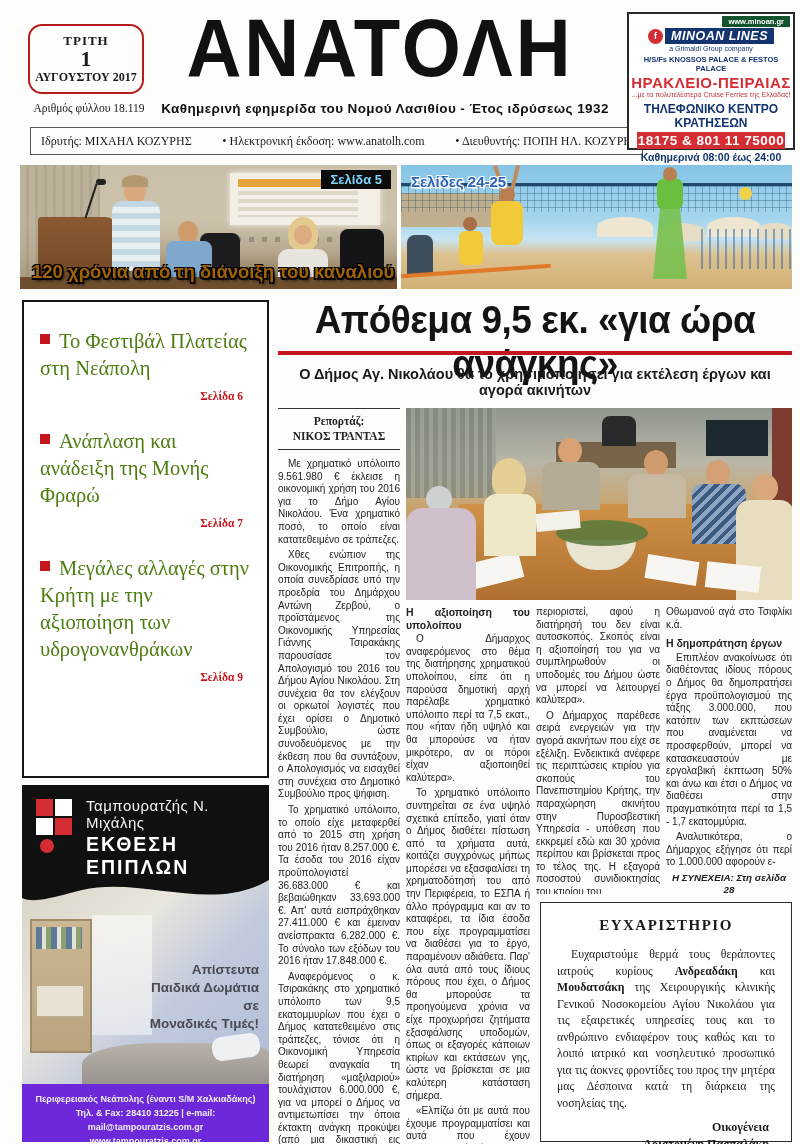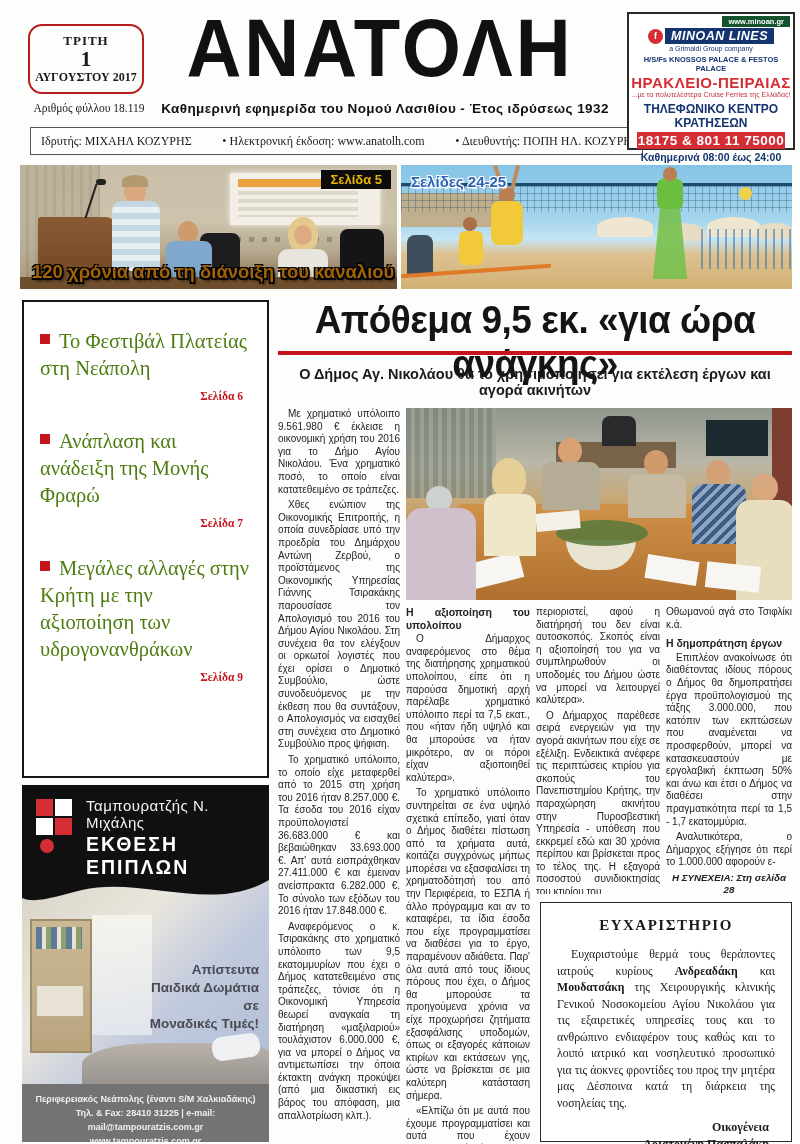--- a/index.html
+++ b/index.html
@@ -36,21 +36,21 @@
   .minoan .route{font-size:15px;font-weight:bold;color:#d42e34;letter-spacing:.5px;margin-top:1px;}
   .minoan .cruise{font-size:7px;color:#c03038;margin-top:0;}
   .minoan .telc{font-size:12px;font-weight:bold;color:#14346f;margin-top:4px;}
   .minoan .nums{background:#d42e34;color:#fff;font-weight:bold;font-size:13.5px;
                 margin:2px 8px 0;padding:1px 0;letter-spacing:.5px;}
   .minoan .hours{font-size:10.5px;font-weight:bold;color:#14346f;margin-top:2px;}
   
   .photo{position:absolute;top:165px;height:124px;overflow:hidden;}
   .photo-left{left:20px;width:377px;}
   .photo-right{left:401px;width:391px;}
-  .badge-black{position:absolute;top:5px;right:6px;background:#0c0c0c;color:#eab308;font-weight:bold;
+  .badge-black{position:absolute;top:5px;right:6px;background:#0c0c0c;color:#7dd3fc;font-weight:bold;
                font-size:13px;padding:2px 9px;z-index:5;}
   .badge-blue{position:absolute;top:8px;left:10px;color:#2a62b8;font-weight:bold;font-size:15px;z-index:5;
               text-shadow:-1px -1px 0 #fff,1px -1px 0 #fff,-1px 1px 0 #fff,1px 1px 0 #fff,2px 2px 1px rgba(255,255,255,.8);}
   .cap-white{position:absolute;left:12px;bottom:6px;color:#a16207;font-weight:bold;font-size:18.5px;z-index:5;
              text-shadow:-1.5px -1.5px 0 #000,1.5px -1.5px 0 #000,-1.5px 1.5px 0 #000,1.5px 1.5px 0 #000,2px 3px 3px rgba(0,0,0,.7);}
   .cap-blue{position:absolute;right:8px;bottom:4px;color:#2a62b8;font-weight:bold;font-size:17px;z-index:5;
             text-align:right;line-height:21px;
             text-shadow:-1.5px -1.5px 0 #fff,1.5px -1.5px 0 #fff,-1.5px 1.5px 0 #fff,1.5px 1.5px 0 #fff;}
   
   .abs{position:absolute;}
@@ -68,21 +68,21 @@
   .furn{position:absolute;left:22px;top:785px;width:247px;height:357px;background:#101010;overflow:hidden;}
   .furn-head{position:relative;height:78px;padding:12px 0 0 14px;}
   .furn-logo{position:absolute;left:14px;top:14px;width:40px;height:52px;}
   .furn-logo .sq{position:absolute;width:17px;height:17px;}
   .furn-title1{margin-left:50px;color:#f2f2f2;font-size:15px;letter-spacing:.5px;}
   .furn-title2{margin-left:50px;color:#fff;font-weight:bold;font-size:19.5px;letter-spacing:2px;margin-top:2px;}
   .furn-img{position:relative;height:221px;background:linear-gradient(135deg,#d8d3c6 0%,#e9e6dd 35%,#c2cadd 60%,#aebcd6 100%);}
   .furn-wave{position:absolute;top:-1px;left:0;width:100%;height:34px;display:block;}
   .furn-text{position:absolute;right:10px;top:86px;text-align:right;color:#4a4a52;font-weight:bold;
              font-size:13.5px;line-height:18px;}
-  .furn-foot{position:absolute;left:0;bottom:0;width:100%;height:58px;background:#737373;color:#f0f0f0;
+  .furn-foot{position:absolute;left:0;bottom:0;width:100%;height:58px;background:#6d28d9;color:#f0f0f0;
              text-align:center;font-weight:bold;font-size:9px;line-height:14px;padding-top:8px;box-sizing:border-box;}
   
   .headline{position:absolute;left:278px;top:300px;width:514px;text-align:center;font-weight:900;
             font-size:37px;letter-spacing:-.5px;transform:scaleY(1.05);color:#141414;}
   .red-rule{position:absolute;left:278px;top:351px;width:514px;height:4px;background:#c4161c;}
   .subhead{position:absolute;left:278px;top:366px;width:514px;text-align:center;font-weight:bold;font-size:14.5px;}
   .article-photo{position:absolute;left:406px;top:408px;width:386px;height:192px;overflow:hidden;}
   .col{position:absolute;font-size:10px;line-height:12.6px;text-align:justify;overflow:hidden;color:#222;}
   .col p{margin:0 0 3px;text-indent:10px;}
   .col .colhead{font-weight:bold;font-size:10.5px;text-indent:0;margin:6px 0 2px;}
@@ -265,20 +265,24 @@
       <div class="abs" style="left:222px;top:66px;width:58px;height:44px;background:#c6bba2;border-radius:10px 10px 0 0;"></div>
       <div class="abs" style="left:300px;top:52px;width:24px;height:26px;background:#d3a076;border-radius:50%;"></div>
       <div class="abs" style="left:286px;top:76px;width:54px;height:60px;background:repeating-linear-gradient(135deg,#3d5a80 0 4px,#8ea6c4 4px 8px);border-radius:10px 10px 0 0;"></div>
       <div class="abs" style="left:346px;top:66px;width:26px;height:28px;background:#d8a87c;border-radius:50%;"></div>
       <div class="abs" style="left:330px;top:92px;width:58px;height:100px;background:#e8ddbe;border-radius:14px 14px 0 0;"></div>
       <div class="abs" style="left:300px;top:156px;width:54px;height:26px;background:#f7f6f2;transform:rotate(6deg);"></div>
     </div>
   </div>
 
   <div class="col col1">
+    <div class="byline">
+      <div>Ρεπορτάζ:</div>
+      <div>ΝΙΚΟΣ ΤΡΑΝΤΑΣ</div>
+    </div>
     <p>Με χρηματικό υπόλοιπο 9.561.980 € έκλεισε η οικονομική χρήση του 2016 για το Δήμο Αγίου Νικολάου. Ένα χρηματικό ποσό, το οποίο είναι κατατεθειμένο σε τράπεζες.</p>
     <p>Χθες ενώπιον της Οικονομικής Επιτροπής, η οποία συνεδρίασε υπό την προεδρία του Δημάρχου Αντώνη Ζερβού, ο προϊστάμενος της Οικονομικής Υπηρεσίας Γιάννης Τσιρακάκης παρουσίασε τον Απολογισμό του 2016 του Δήμου Αγίου Νικολάου. Στη συνέχεια θα τον ελέγξουν οι ορκωτοί λογιστές που έχει ορίσει ο Δημοτικό Συμβούλιο, ώστε συνοδευόμενος με την έκθεση που θα συντάξουν, ο Απολογισμός να εισαχθεί στη συνέχεια στο Δημοτικό Συμβούλιο προς ψήφιση.</p>
     <p>Το χρηματικό υπόλοιπο, το οποίο είχε μεταφερθεί από το 2015 στη χρήση του 2016 ήταν 8.257.000 €. Τα έσοδα του 2016 είχαν προϋπολογιστεί 36.683.000 € και βεβαιώθηκαν 33.693.000 €. Απ' αυτά εισπράχθηκαν 27.411.000 € και έμειναν ανείσπρακτα 6.282.000 €. Το σύνολο των εξόδων του 2016 ήταν 17.848.000 €.</p>
     <p>Αναφερόμενος ο κ. Τσιρακάκης στο χρηματικό υπόλοιπο των 9,5 εκατομμυρίων που έχει ο Δήμος κατατεθειμένο στις τράπεζες, τόνισε ότι η Οικονομική Υπηρεσία θεωρεί αναγκαία τη διατήρηση «μαξιλαριού» τουλάχιστον 6.000.000 €, για να μπορεί ο Δήμος να αντιμετωπίσει την όποια έκτακτη ανάγκη προκύψει (από μια δικαστική εις βάρος του απόφαση, μια απαλλοτρίωση κλπ.).</p>
   </div>
 
   <div class="col col2">
     <div class="colhead" style="margin-top:0;">Η αξιοποίηση του υπολοίπου</div>
     <p>Ο Δήμαρχος αναφερόμενος στο θέμα της διατήρησης χρηματικού υπολοίπου, είπε ότι η παρούσα δημοτική αρχή παρέλαβε χρηματικό υπόλοιπο περί τα 7,5 εκατ., που «ήταν ήδη υψηλό και θα μπορούσε να ήταν μικρότερο, αν οι πόροι είχαν αξιοποιηθεί καλύτερα».</p>
     <p>Το χρηματικό υπόλοιπο συντηρείται σε ένα υψηλό σχετικά επίπεδο, γιατί όταν ο Δήμος διαθέτει πίστωση από τα χρήματα αυτά, κοιτάζει συγχρόνως μήπως μπορέσει να εξασφαλίσει τη χρηματοδότησή του από την Περιφέρεια, το ΕΣΠΑ ή άλλο πρόγραμμα και αν το καταφέρει, τα ίδια έσοδα που είχε προγραμματίσει να διαθέσει για το έργο, παραμένουν αδιάθετα. Παρ' όλα αυτά από τους ίδιους πόρους που έχει, ο Δήμος θα μπορούσε τα προηγούμενα χρόνια να είχε προχωρήσει ζητήματα εξασφάλισης υποδομών, όπως οι εξαγορές κάποιων κτιρίων και εκτάσεων γης, ώστε να βρίσκεται σε μια καλύτερη κατάσταση σήμερα.</p>

